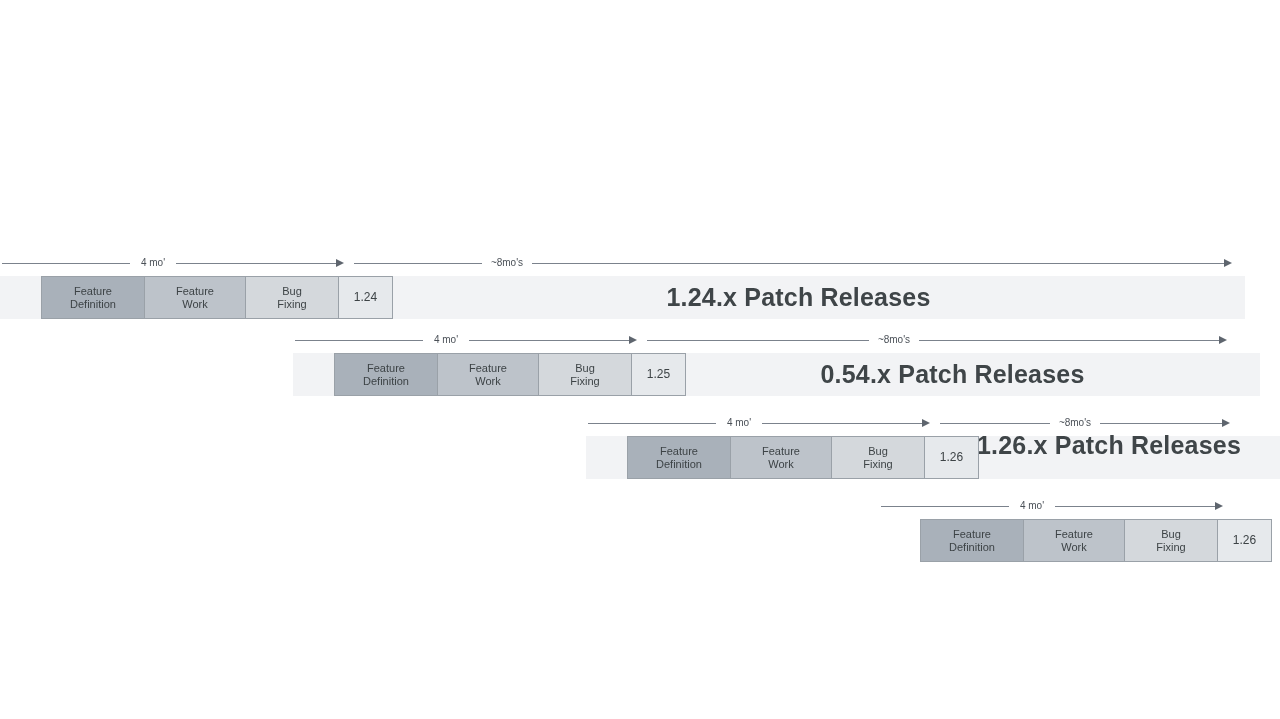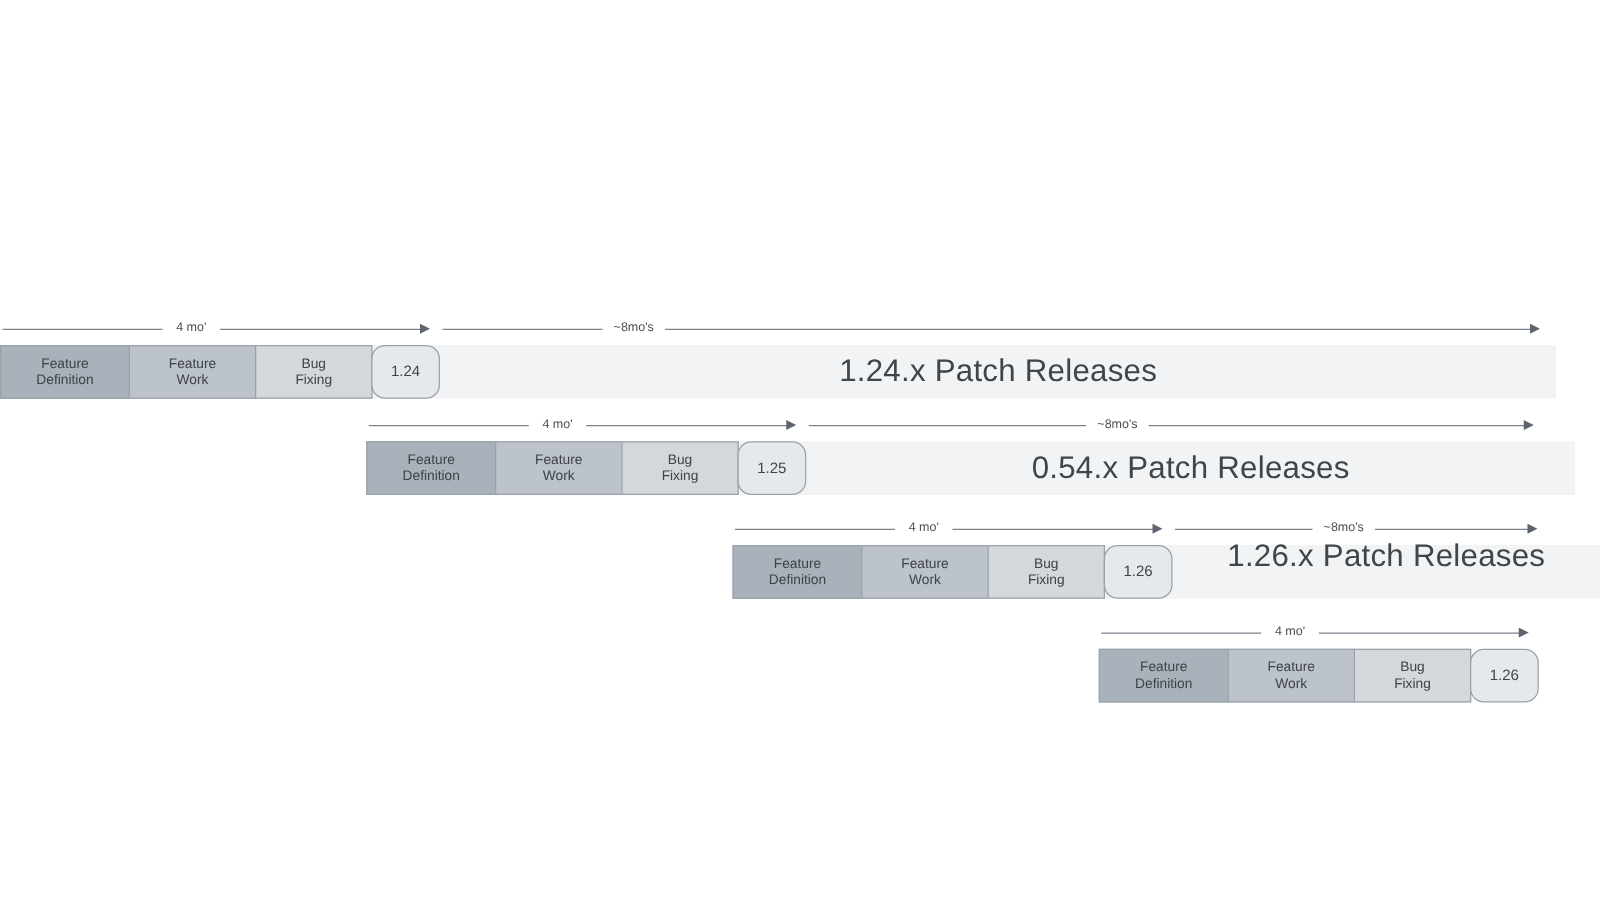--- a/index.html
+++ b/index.html
@@ -13,38 +13,38 @@
   
   .row{position:absolute;left:0;top:0;}
 
   
   .patch-band{
     position:absolute;background:#f2f3f5;height:43px;
   }
   .patch-label{
     position:absolute;height:43px;display:flex;align-items:center;
     justify-content:center;white-space:nowrap;
-    color:#3f4548;font-weight:400;letter-spacing:.2px;
-  }
-
-  
-  .phases{position:absolute;display:flex;height:60px;box-sizing:border-box;}
+    color:#3f4548;font-weight:700;letter-spacing:.2px;
+  }
+
+  
+  .phases{position:absolute;display:flex;height:60px;box-sizing:border-box;padding-left:41px;}
   .phase{
     box-sizing:border-box;height:43px;
     display:flex;flex-direction:column;align-items:center;justify-content:center;
     font-size:11px;line-height:13px;text-align:center;white-space:nowrap;
     color:#3d4346;
     border:1px solid #9aa1a8;
     margin-left:-1px;
   }
   .phase:first-child{margin-left:0;}
   .phase.p1{background:#a9b1ba;}
   .phase.p2{background:#bdc3ca;}
   .phase.p3{background:#d4d8dc;}
-  .phase.p4{background:#e6e9ec;border-radius:11px;}
+  .phase.p4{background:#e6e9ec;}
   .phase .ln{display:block;}
 
   
   .dim{position:absolute;height:18px;}
   .dim .bar{
     position:absolute;top:9px;height:1px;background:#7b828c;
   }
   .dim .head{
     position:absolute;top:4.5px;width:0;height:0;
     border-top:4px solid transparent;border-bottom:4px solid transparent;

